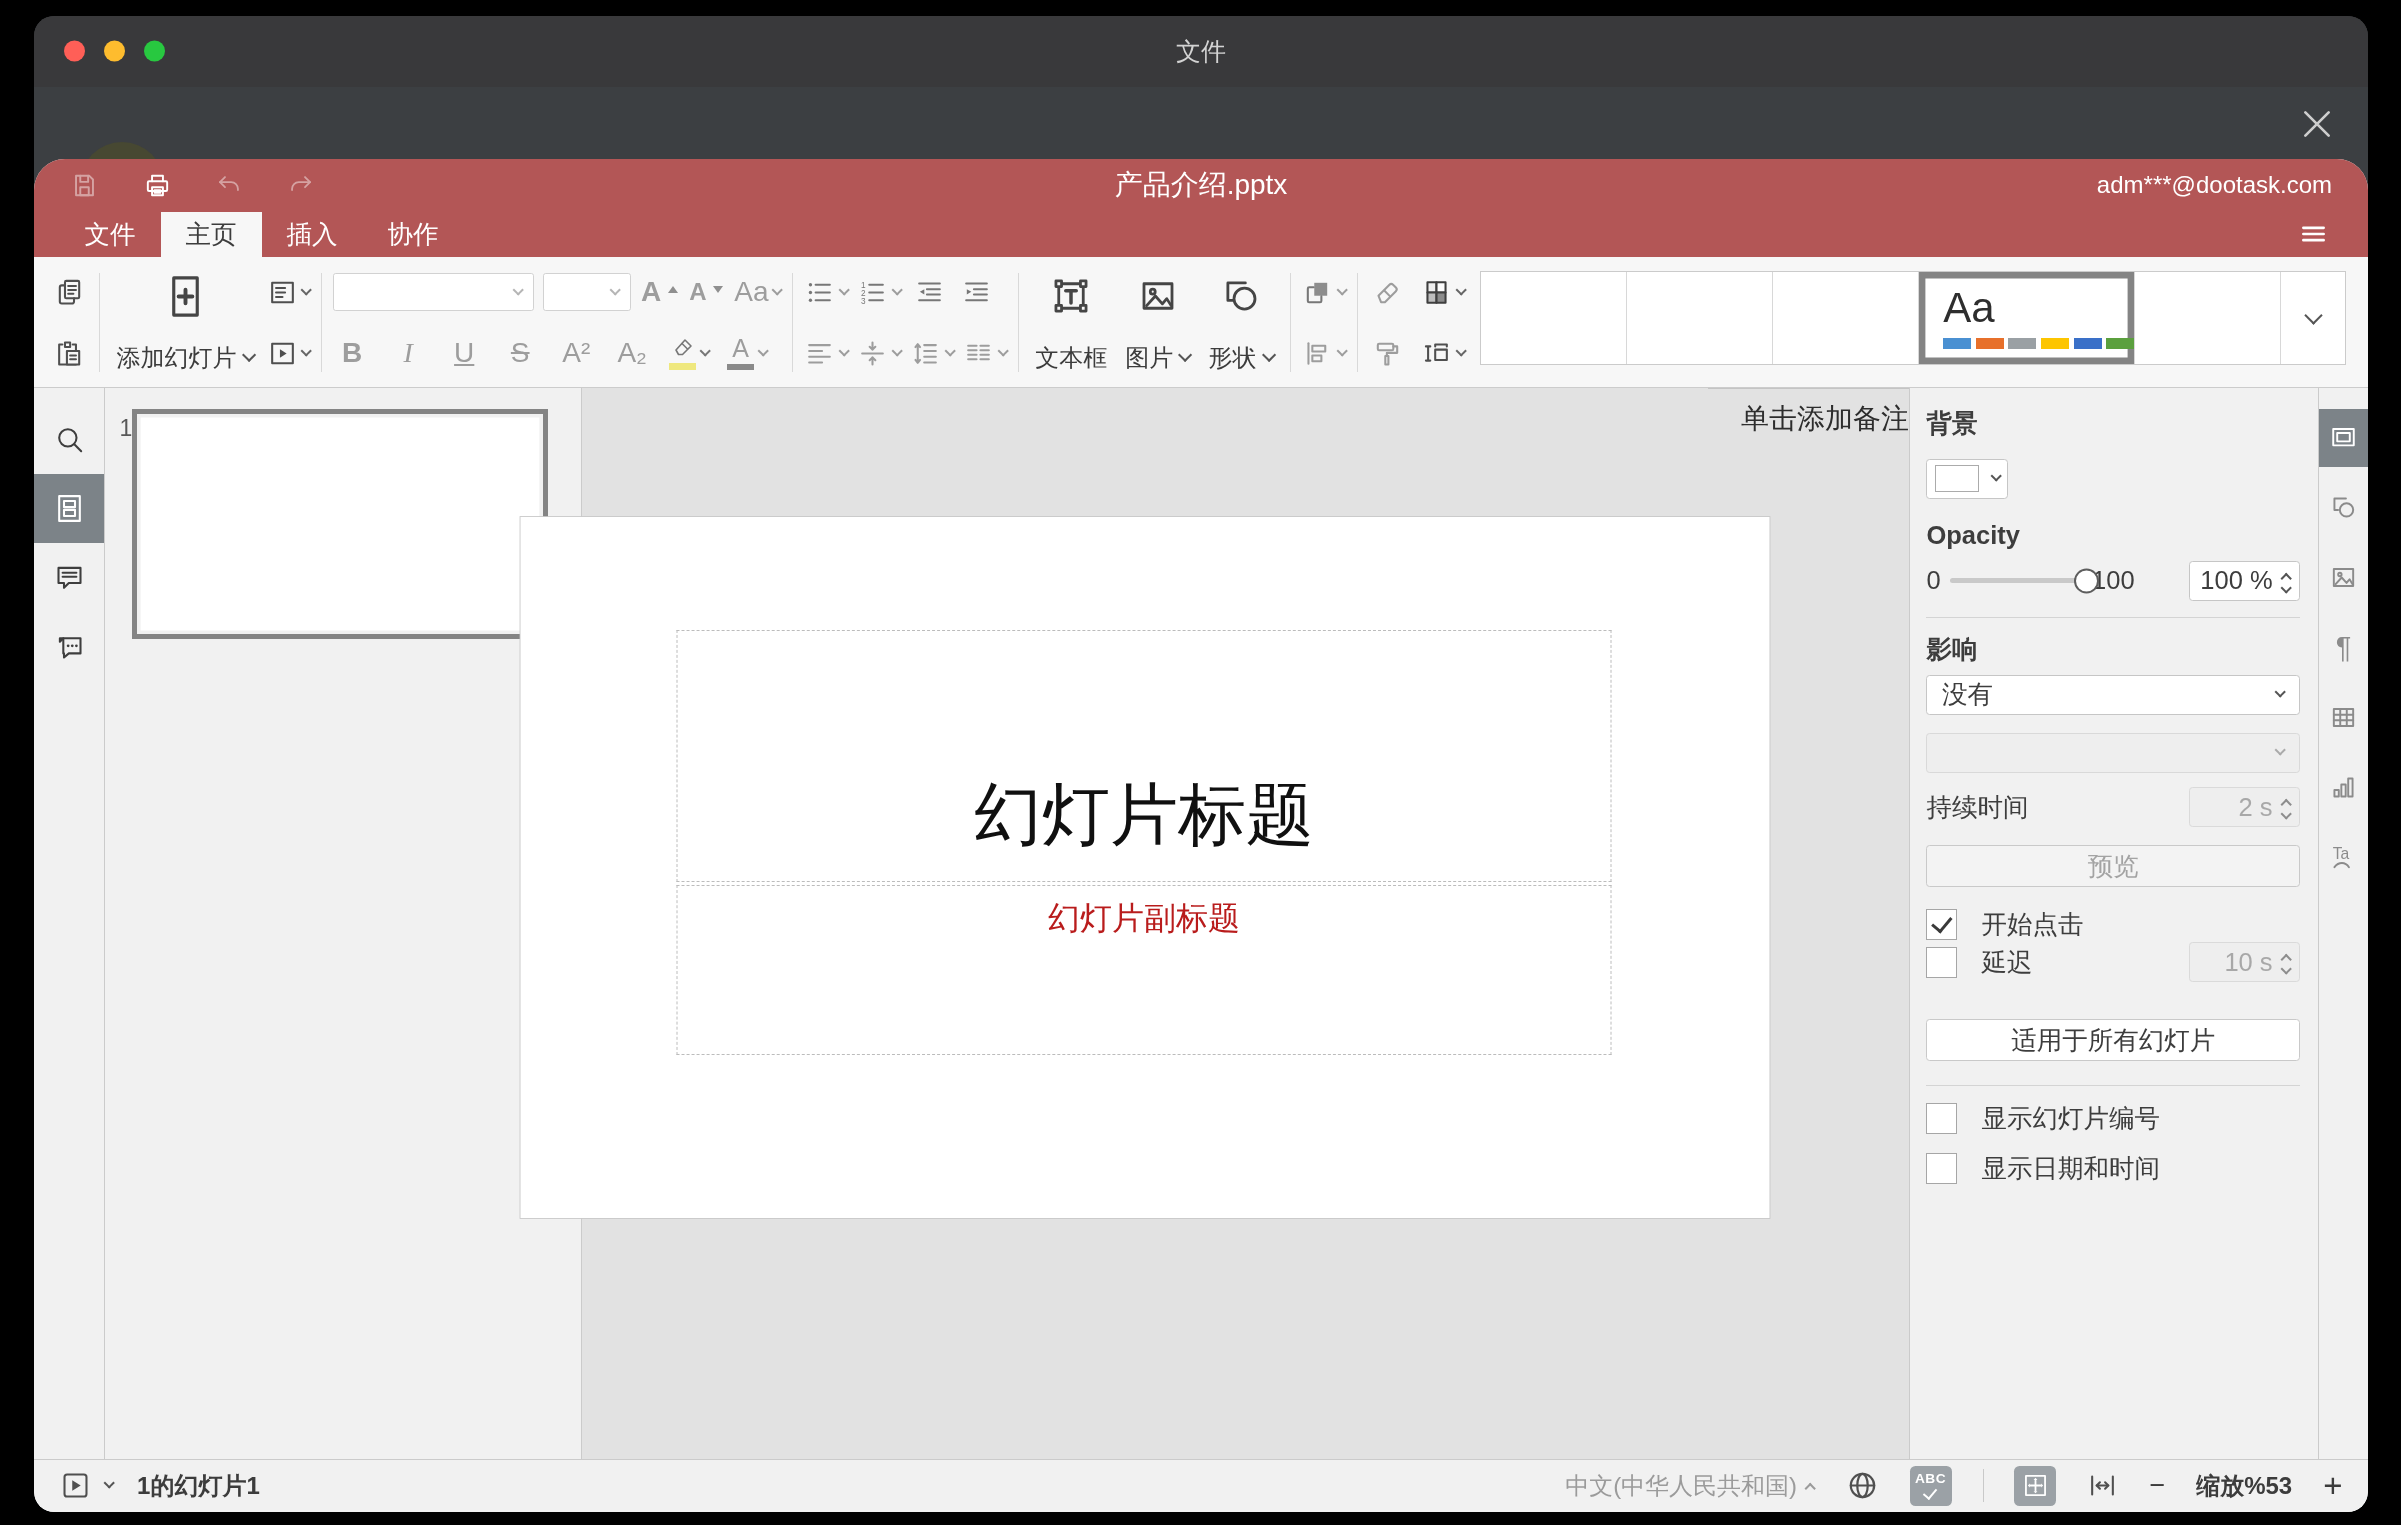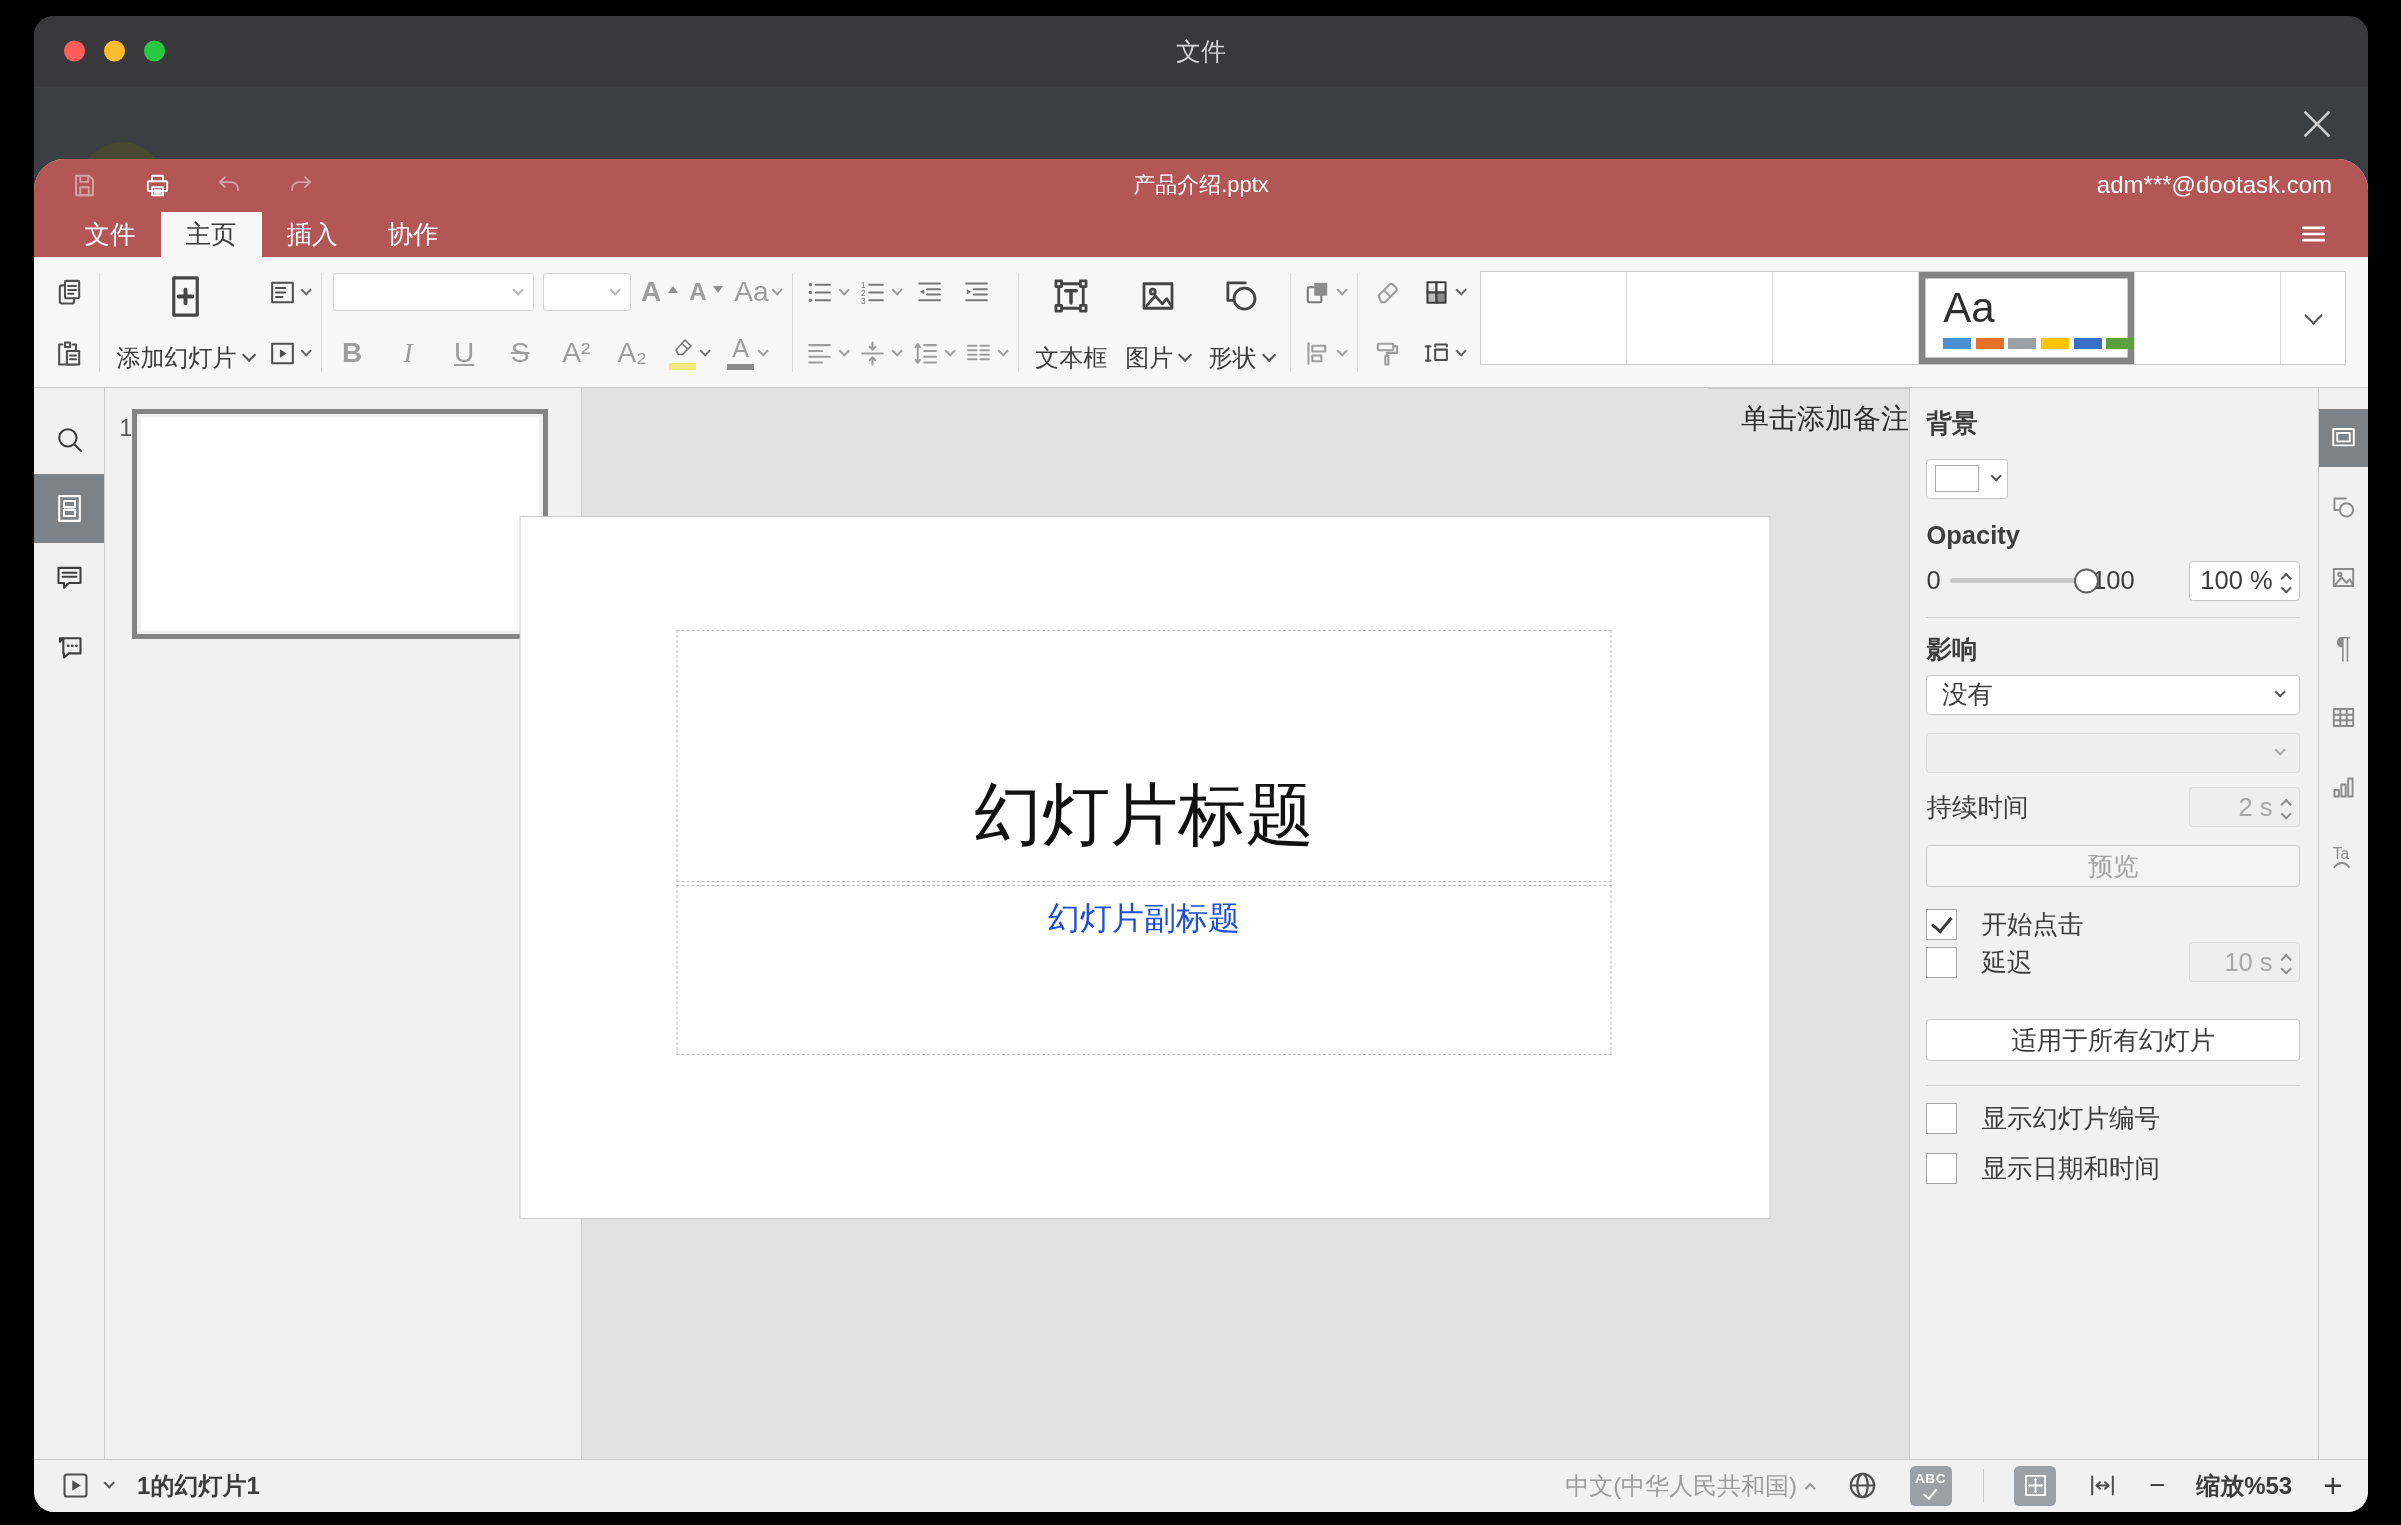--- a/index.html
+++ b/index.html
@@ -11,21 +11,21 @@
   .light{width:21px;height:21px;border-radius:50%}
   .titlebar-title{color:#d3d3d3;font-size:25px}
   .close-btn{position:absolute;top:88px;right:31px;width:40px;height:40px;color:#cdcdcd}
   .avatar-peek{position:absolute;left:46px;top:126px;width:84px;height:84px;border-radius:50%;background:#474832}
   .editor{position:absolute;left:0;top:143px;right:0;bottom:0;display:flex;flex-direction:column;background:#f1f1f1;border-radius:31px 31px 20px 20px;overflow:hidden}
   
   .red-header{height:53px;background:#b35656;display:flex;align-items:center;color:#fff;position:relative;padding:0 36px;flex:none}
   .rh-icons{display:flex;align-items:center;gap:44px}
   .rh-icons svg{width:29px;height:29px}
   .ghost{opacity:.45}
-  .rh-title{position:absolute;left:50%;transform:translateX(-50%);font-size:22px}
+  .rh-title{position:absolute;left:50%;transform:translateX(-50%);font-size:28px}
   .rh-account{margin-left:auto;font-size:24px}
   .tab-row{height:45px;background:#b35656;display:flex;align-items:stretch;padding-left:25.5px;position:relative;flex:none}
   .tab{display:flex;align-items:center;padding:0 25px;color:#fff;font-size:25.5px;cursor:default}
   .tab.active{background:#f7f7f7;color:#3c3c3c}
   .hamburger{position:absolute;right:38px;top:50%;transform:translateY(-50%);color:#fff}
   .hamburger svg{width:33px;height:27px;stroke-width:2.4}
   
   .toolbar{height:131px;background:#f7f7f7;border-bottom:0.9px solid #cccccc;display:flex;align-items:stretch;padding:11px 12.8px 9px;box-sizing:border-box;flex:none}
   .tg{display:flex;flex-direction:column;justify-content:space-between;padding:0 3.6px}
   .trow{display:flex;align-items:center;gap:9px;height:49px}
@@ -65,21 +65,21 @@
   .thumbs{width:476px;background:#f1f1f1;border-right:0.9px solid #cbcbcb;position:relative;flex:none}
   .thumb-num{position:absolute;left:14.6px;top:27px;font-size:23px;color:#585858}
   .thumb{position:absolute;left:26.5px;top:21px;width:416px;height:230px;background:#fff;border:5.5px solid #848484;box-sizing:border-box;box-shadow:inset 0 0 0 3.6px #f1f1f1}
   .center{flex:1;display:flex;flex-direction:row;background:#e2e2e2;min-width:0}
   .canvas{flex:1;position:relative}
   .slide{position:absolute;left:50%;transform:translateX(-50%);top:129px;width:1249px;height:701px;background:#fff;box-shadow:0 0 0 0.9px #c9c9c9}
   .ph{position:absolute;border:1.8px dashed #bcbcbc;box-sizing:border-box;display:flex;justify-content:center}
   .ph-title{left:156px;top:113px;width:935px;height:252px;align-items:flex-end;padding-bottom:20px}
   .ph-title .txt{font-size:68px;color:#101010}
   .ph-sub{left:156px;top:368px;width:935px;height:170px;align-items:flex-start;padding-top:11px}
-  .ph-sub .txt{font-size:32px;color:#1d4ed8}
+  .ph-sub .txt{font-size:32px;color:#b91c1c}
   .notes{height:61px;border-top:0.9px solid #c4c4c4;display:flex;align-items:center;padding-left:33px;font-size:28px;color:#2d2d2d;flex:none}
   
   .right-panel{width:409px;background:#f1f1f1;border-left:0.9px solid #cbcbcb;padding:18px 18px 0 16.4px;box-sizing:border-box;font-size:25.5px;flex:none;overflow:hidden}
   .rp-label{font-weight:bold;color:#3d3d3d}
   .select{height:40px;background:#fff;border:0.9px solid #c6c6c6;border-radius:3.6px;display:flex;align-items:center;padding:0 14.6px;box-sizing:border-box;color:#3d3d3d;position:relative}
   .select .cv{position:absolute;right:14.6px;color:#555}
   .select.disabled{background:#eeeeee;border-color:#d9d9d9;color:#a5a5a5}
   .select.disabled .cv{color:#aaa}
   .swatch-btn{width:82px;height:40px;background:#fff;border:0.9px solid #c6c6c6;border-radius:3.6px;display:flex;align-items:center;box-sizing:border-box;padding:0 7.3px;justify-content:space-between}
   .swatch{width:42px;height:25.5px;background:#fff;border:0.9px solid #ababab}

